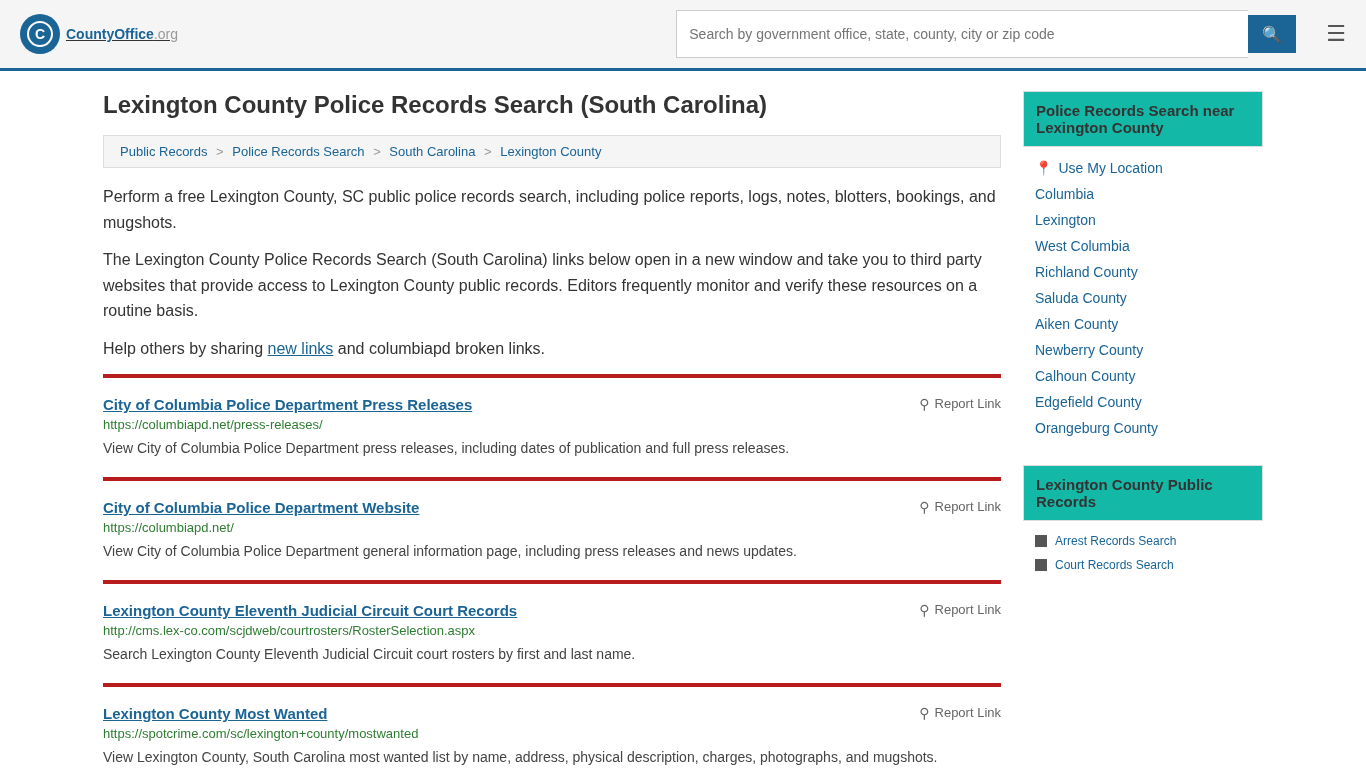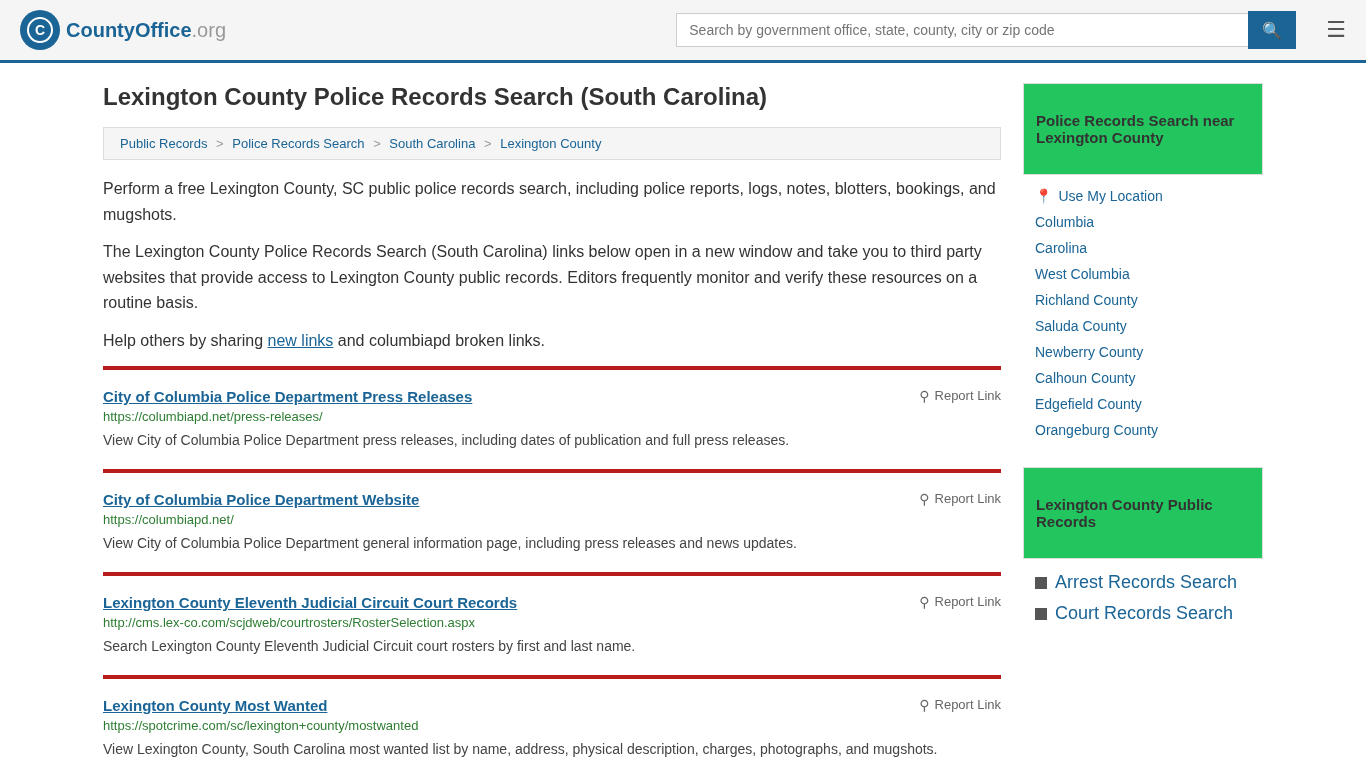--- a/index.html
+++ b/index.html
@@ -25,40 +25,41 @@
       height: 40px;
       background: #1a6496;
       border-radius: 50%;
       display: flex;
       align-items: center;
       justify-content: center;
       color: white;
       font-size: 18px;
     }
     .logo-text {
-      font-size: 20px;
+      font-size: 14px;
       color: #333;
       font-weight: bold;
+      text-decoration: underline;
     }
     .logo-text span { color: #1a6496; }
     .search-area {
       flex: 1;
       display: flex;
       align-items: center;
       max-width: 620px;
       margin-left: auto;
     }
     .search-input {
       flex: 1;
       padding: 8px 12px;
       border: 1px solid #ccc;
       border-right: none;
       font-size: 14px;
       outline: none;
-      height: 34px;
+      height: 48px;
     }
     .search-btn {
       background: #1a6496;
       border: none;
       color: white;
       padding: 0 14px;
       height: 38px;
       cursor: pointer;
       font-size: 16px;
     }
@@ -162,22 +163,22 @@
       font-size: 14px;
       color: #444;
       line-height: 1.5;
     }
 
     
     .sidebar-section {
       margin-bottom: 24px;
     }
     .sidebar-section-title {
-      background: #22c55e;
-      padding: 28px 12px;
+      background: #14b8a6;
+      padding: 10px 12px;
       font-size: 15px;
       font-weight: bold;
       color: #333;
       margin-bottom: 8px;
       border: 1px solid #ddd;
     }
     .sidebar-link {
       display: block;
       padding: 5px 12px;
       font-size: 14px;
@@ -194,21 +195,21 @@
       color: #1a6496;
       cursor: pointer;
     }
     .pin-icon { color: #1a6496; font-size: 14px; }
 
     .sidebar-public-records .sidebar-item {
       display: flex;
       align-items: center;
       gap: 8px;
       padding: 5px 12px;
-      font-size: 18px;
+      font-size: 12px;
       color: #1a6496;
       cursor: pointer;
     }
     .sidebar-item-icon {
       width: 14px;
       height: 14px;
       background: #555;
       display: inline-block;
       flex-shrink: 0;
     }
@@ -314,24 +315,25 @@
   <div class="sidebar">
 
     <div class="sidebar-section">
       <div class="sidebar-section-title">Police Records Search near Lexington County</div>
       <div class="sidebar-location">
         <span class="pin-icon">📍</span>
         <span>Use My Location</span>
       </div>
       <div id="nearby-links">
           <a class="sidebar-link" href="#">Columbia</a>
-          <a class="sidebar-link" href="#">Carolina</a>
+          <a class="sidebar-link" href="#">Lexington</a>
           <a class="sidebar-link" href="#">West Columbia</a>
           <a class="sidebar-link" href="#">Richland County</a>
           <a class="sidebar-link" href="#">Saluda County</a>
+          <a class="sidebar-link" href="#">Aiken County</a>
           <a class="sidebar-link" href="#">Newberry County</a>
           <a class="sidebar-link" href="#">Calhoun County</a>
           <a class="sidebar-link" href="#">Edgefield County</a>
           <a class="sidebar-link" href="#">Orangeburg County</a>
         </div>
     </div>
 
     <div class="sidebar-section sidebar-public-records">
       <div class="sidebar-section-title">Lexington County Public Records</div>
       <div id="public-records-links">

